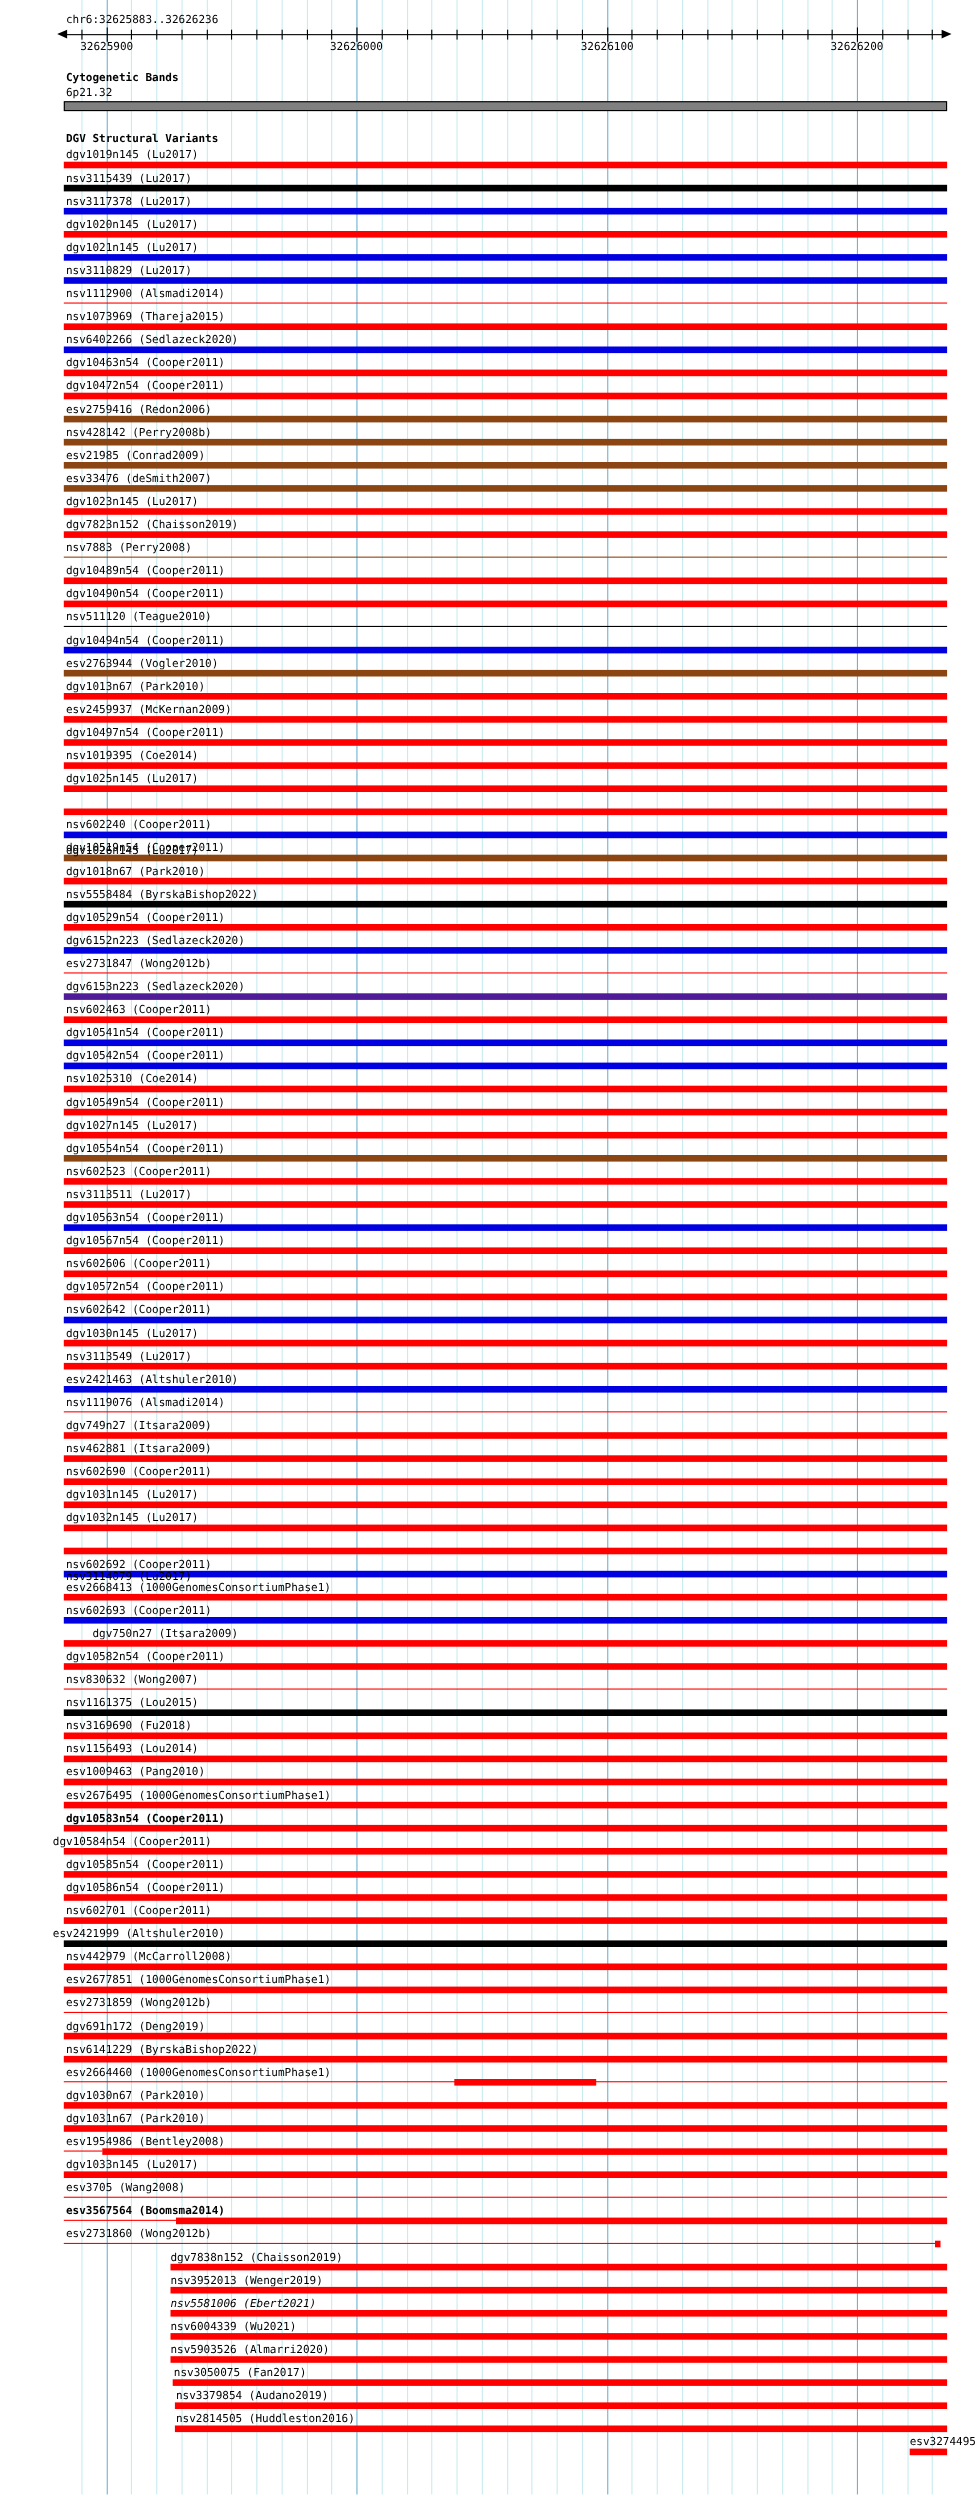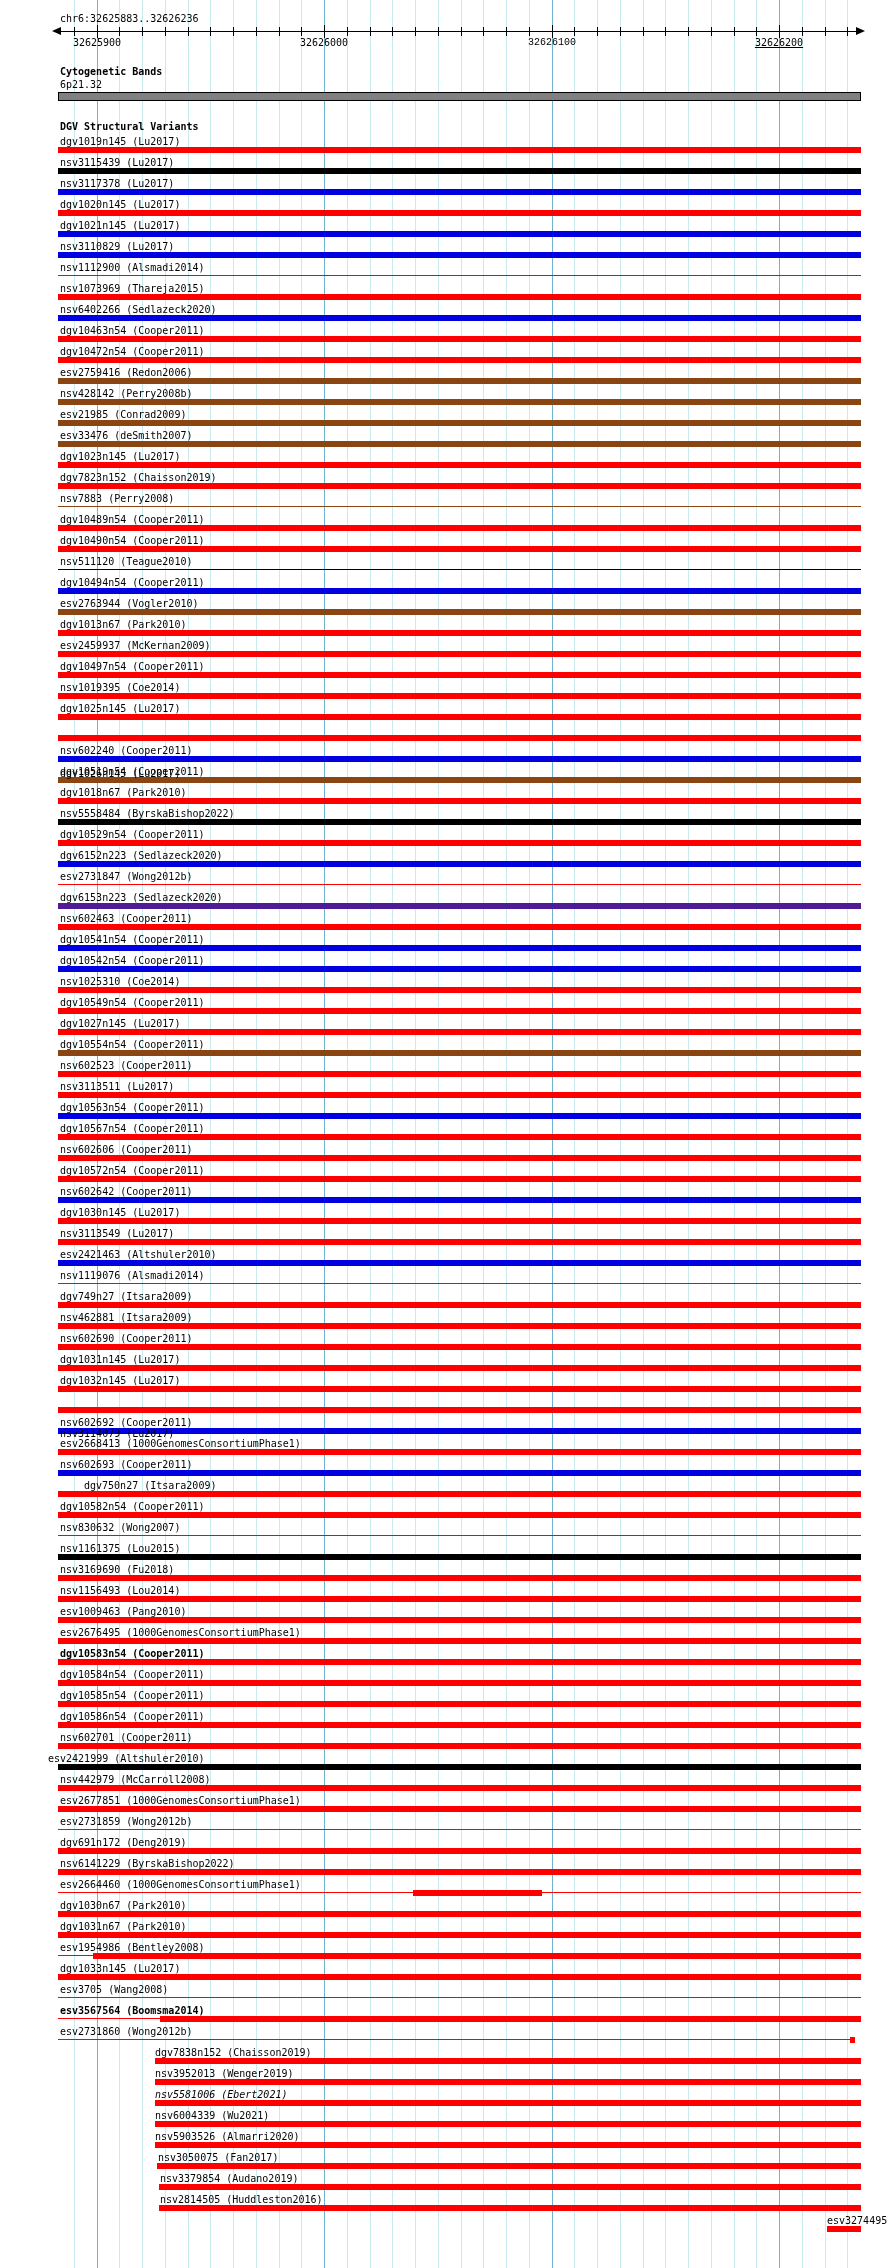--- a/index.html
+++ b/index.html
@@ -100,22 +100,22 @@
         <div class="tick" style="left: 688px; top: 27px; height: 9px;"></div>
         <div class="tick" style="left: 711px; top: 27px; height: 9px;"></div>
         <div class="tick" style="left: 734px; top: 27px; height: 9px;"></div>
         <div class="tick" style="left: 756px; top: 27px; height: 9px;"></div>
         <div class="tick" style="left: 779px; top: 25px; height: 13px;"></div>
         <div class="tick" style="left: 802px; top: 27px; height: 9px;"></div>
         <div class="tick" style="left: 825px; top: 27px; height: 9px;"></div>
         <div class="tick" style="left: 847px; top: 27px; height: 9px;"></div>
         <div class="tick-label" style="left: 67px; top: 37px;">32625900</div>
         <div class="tick-label" style="left: 294px; top: 37px;">32626000</div>
-        <div class="tick-label" style="left: 522px; top: 37px; font-family: Liberation Mono, monospace;">32626100</div>
-        <div class="tick-label" style="left: 749px; top: 37px; text-decoration: underline;">32626200</div>
+        <div class="tick-label" style="left: 522px; top: 37px;">32626100</div>
+        <div class="tick-label" style="left: 749px; top: 37px;">32626200</div>
       </div>
   </div>
 
   <div class="txt bold" style="left:60px;top:66px;">Cytogenetic Bands</div>
   <div class="txt" style="left:60px;top:79px;">6p21.32</div>
   <div class="cyto-bar" style="left:58px;top:92px;width:803px;height:9px;"></div>
 
   <div class="txt bold" style="left:60px;top:121px;">DGV Structural Variants</div>
 
   <div id="rows">
@@ -258,21 +258,21 @@
       <div class="variant-label" style="left: 60px; top: 1564px;">nsv3169690 (Fu2018)</div>
       <div class="variant-bar" style="left: 58px; width: 803px; top: 1575px; height: 6px; background: rgb(255, 0, 0);"></div>
       <div class="variant-label" style="left: 60px; top: 1585px;">nsv1156493 (Lou2014)</div>
       <div class="variant-bar" style="left: 58px; width: 803px; top: 1596px; height: 6px; background: rgb(255, 0, 0);"></div>
       <div class="variant-label" style="left: 60px; top: 1606px;">esv1009463 (Pang2010)</div>
       <div class="variant-bar" style="left: 58px; width: 803px; top: 1617px; height: 6px; background: rgb(255, 0, 0);"></div>
       <div class="variant-label" style="left: 60px; top: 1627px;">esv2676495 (1000GenomesConsortiumPhase1)</div>
       <div class="variant-bar" style="left: 58px; width: 803px; top: 1638px; height: 6px; background: rgb(255, 0, 0);"></div>
       <div class="variant-label" style="left: 60px; top: 1648px; font-weight: bold;">dgv10583n54 (Cooper2011)</div>
       <div class="variant-bar" style="left: 58px; width: 803px; top: 1659px; height: 6px; background: rgb(255, 0, 0);"></div>
-      <div class="variant-label" style="left: 60px; top: 1669px;">dgv10584n54 (Cooper2011)</div>
+      <div class="variant-label" style="left: 48px; top: 1669px;">dgv10584n54 (Cooper2011)</div>
       <div class="variant-bar" style="left: 58px; width: 803px; top: 1680px; height: 6px; background: rgb(255, 0, 0);"></div>
       <div class="variant-label" style="left: 60px; top: 1690px;">dgv10585n54 (Cooper2011)</div>
       <div class="variant-bar" style="left: 58px; width: 803px; top: 1701px; height: 6px; background: rgb(255, 0, 0);"></div>
       <div class="variant-label" style="left: 60px; top: 1711px;">dgv10586n54 (Cooper2011)</div>
       <div class="variant-bar" style="left: 58px; width: 803px; top: 1722px; height: 6px; background: rgb(255, 0, 0);"></div>
       <div class="variant-label" style="left: 60px; top: 1732px;">nsv602701 (Cooper2011)</div>
       <div class="variant-bar" style="left: 58px; width: 803px; top: 1743px; height: 6px; background: rgb(255, 0, 0);"></div>
       <div class="variant-label" style="left: 48px; top: 1753px;">esv2421999 (Altshuler2010)</div>
       <div class="variant-bar" style="left: 58px; width: 803px; top: 1764px; height: 6px; background: rgb(0, 0, 0);"></div>
       <div class="variant-label" style="left: 60px; top: 1774px;">nsv442979 (McCarroll2008)</div>

